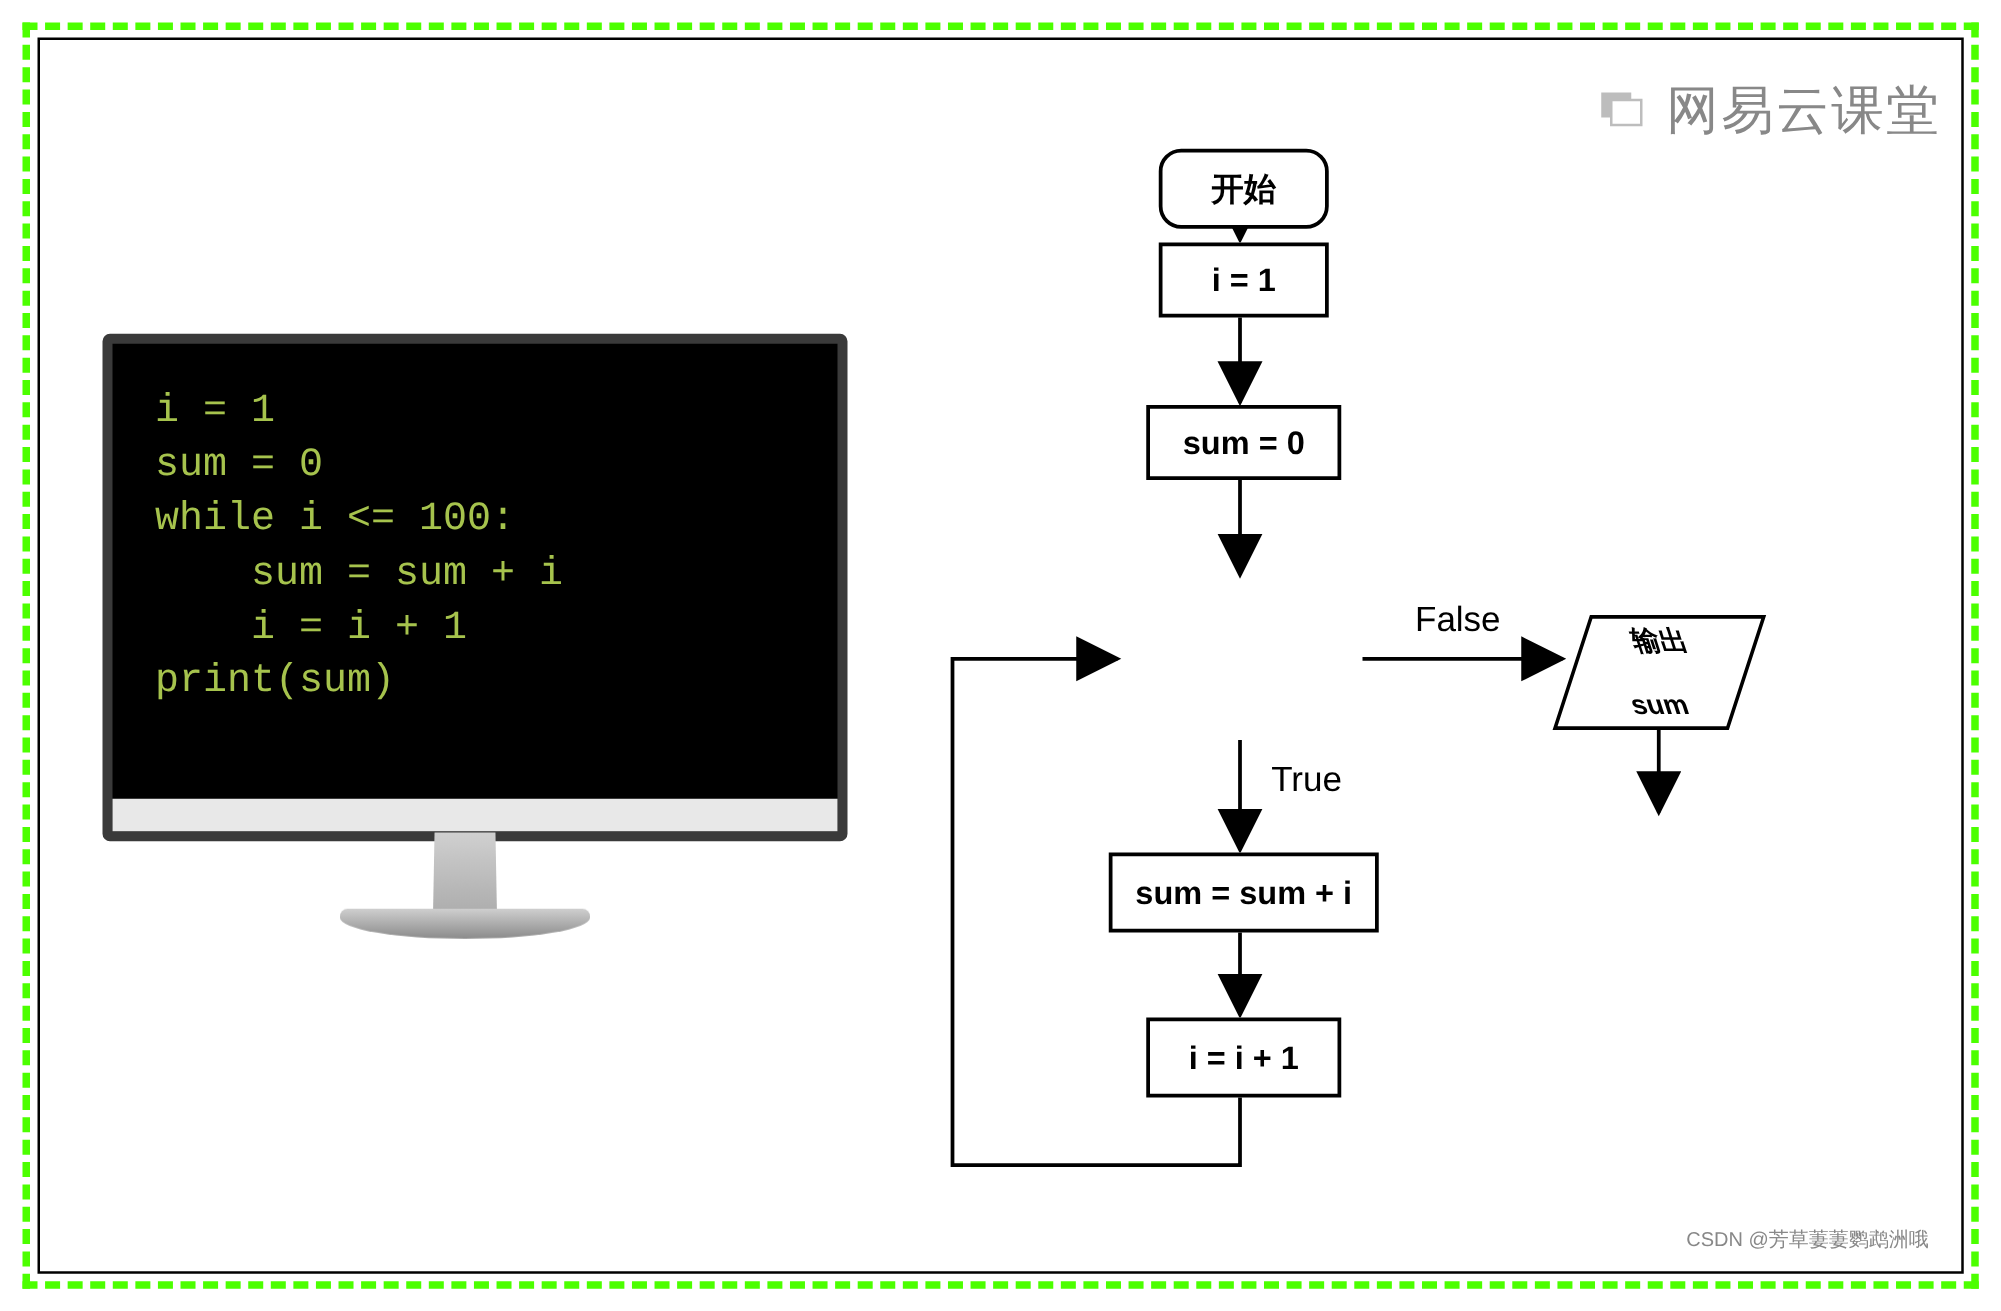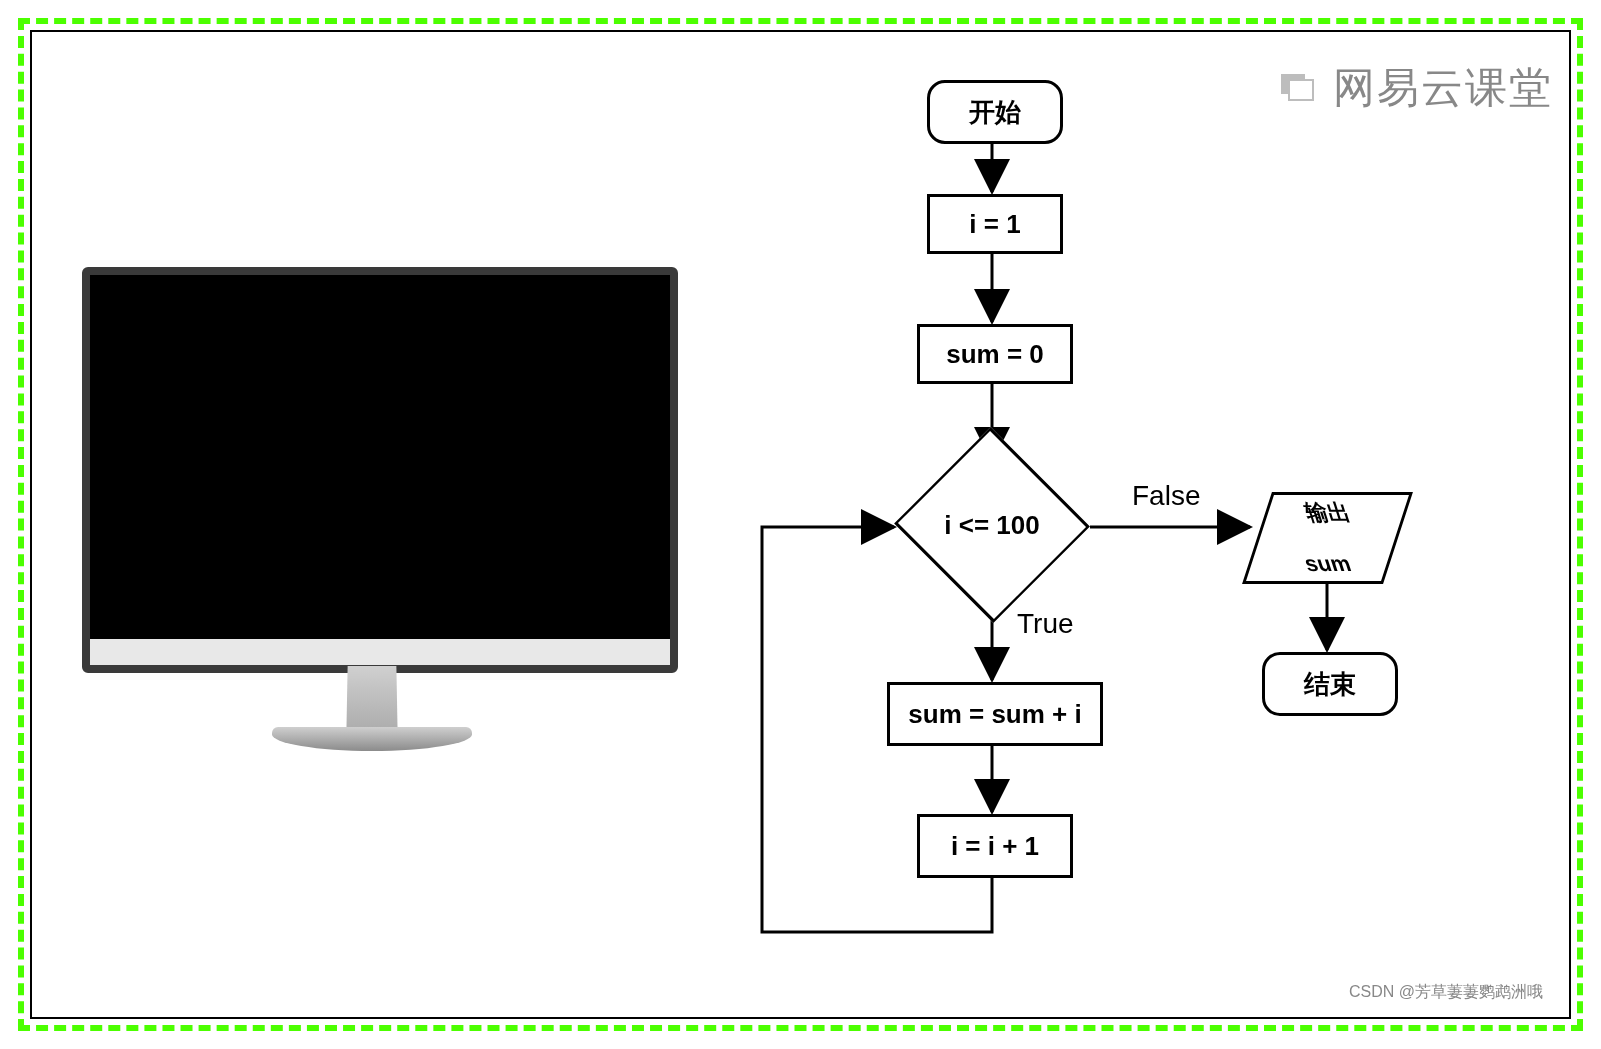--- a/index.html
+++ b/index.html
@@ -24,21 +24,21 @@
   .wm{position:absolute;right:16px;top:28px;display:flex;align-items:center;gap:14px;color:#888;font-size:42px;letter-spacing:2px;}
   .wm svg{opacity:.55}
 
   
   .credit{position:absolute;right:26px;bottom:14px;color:#888;font-size:16px;}
 
   
   .flow{position:absolute;left:660px;top:30px;width:870px;height:970px;}
   .node{position:absolute;background:#fff;border:3px solid #000;display:flex;
     align-items:center;justify-content:center;font-weight:700;font-size:26px;text-align:center;}
-  .term{border-radius:18px;}
+  .term{border-radius:18px;margin-top:39px;}
   .io{transform:skewX(-18deg);}
   .io span{transform:skewX(18deg);display:block;}
   .dec{width:180px;height:130px;}
   .dec .diamond{position:absolute;inset:0;transform:rotate(45deg) scale(.78,1.05);
     border:3px solid #000;background:#fff;}
   .dec .lbl{position:relative;z-index:1;font-weight:700;font-size:26px;}
   .edge-lbl{position:absolute;font-weight:400;font-size:28px;}
 
   .lblsmall{font-size:22px;line-height:1.15;}
 </style>
@@ -50,20 +50,26 @@
 
   <div class="wm">
     <svg width="40" height="36" viewBox="0 0 40 36">
       <rect x="2" y="4" width="24" height="20" fill="#888"></rect>
       <rect x="10" y="10" width="24" height="20" fill="#fff" stroke="#888" stroke-width="2"></rect>
     </svg>
     <span>网易云课堂</span>
   </div>
 
   <div class="monitor">
+    <div class="screen"><span>i = 1</span>
+<span>sum = 0</span>
+<span>while i &lt;= 100:</span>
+<span>    sum = sum + i</span>
+<span>    i = i + 1</span>
+<span>print(sum)</span></div>
     <div class="chin">
       <span></span>
     </div>
   </div>
   <div class="stand">
     <div class="neck"></div>
         <div class="base"></div>
   </div>
 
   <div class="flow">
@@ -96,43 +102,36 @@
     </div>
 
     <div class="node" style="left:235px;top:132px;width:130px;height:54px">
       <span>i = 1</span>
     </div>
 
     <div class="node" style="left:225px;top:262px;width:150px;height:54px">
       <span>sum = 0</span>
     </div>
 
-    <div class="node dec" style="left:210px;top:398px;border:none;background:transparent">
-      <div class="diamond"></div>
-      <div class="lbl">i &lt;= 100</div>
-    </div>
 
     <div class="edge-lbl" style="left:325px;top:546px">True</div>
     <div class="edge-lbl" style="left:440px;top:418px">False</div>
 
     <div class="node" style="left:195px;top:620px;width:210px;height:58px">
       <span>sum = sum + i</span>
     </div>
 
     <div class="node" style="left:225px;top:752px;width:150px;height:58px">
       <span>i = i + 1</span>
     </div>
 
     <div class="node io lblsmall" style="left:565px;top:430px;width:135px;height:86px">
       <span><span>输出</span><br><span>sum</span></span>
     </div>
 
-    <div class="node term" style="left:570px;top:590px;width:130px;height:58px">
-      <span>结束</span>
-    </div>
   </div>
 
   <div class="credit">
     <span>CSDN </span><span>@芳草萋萋鹦鹉洲哦</span>
   </div>
 
 </div>
   </div>
 
 </body></html>

